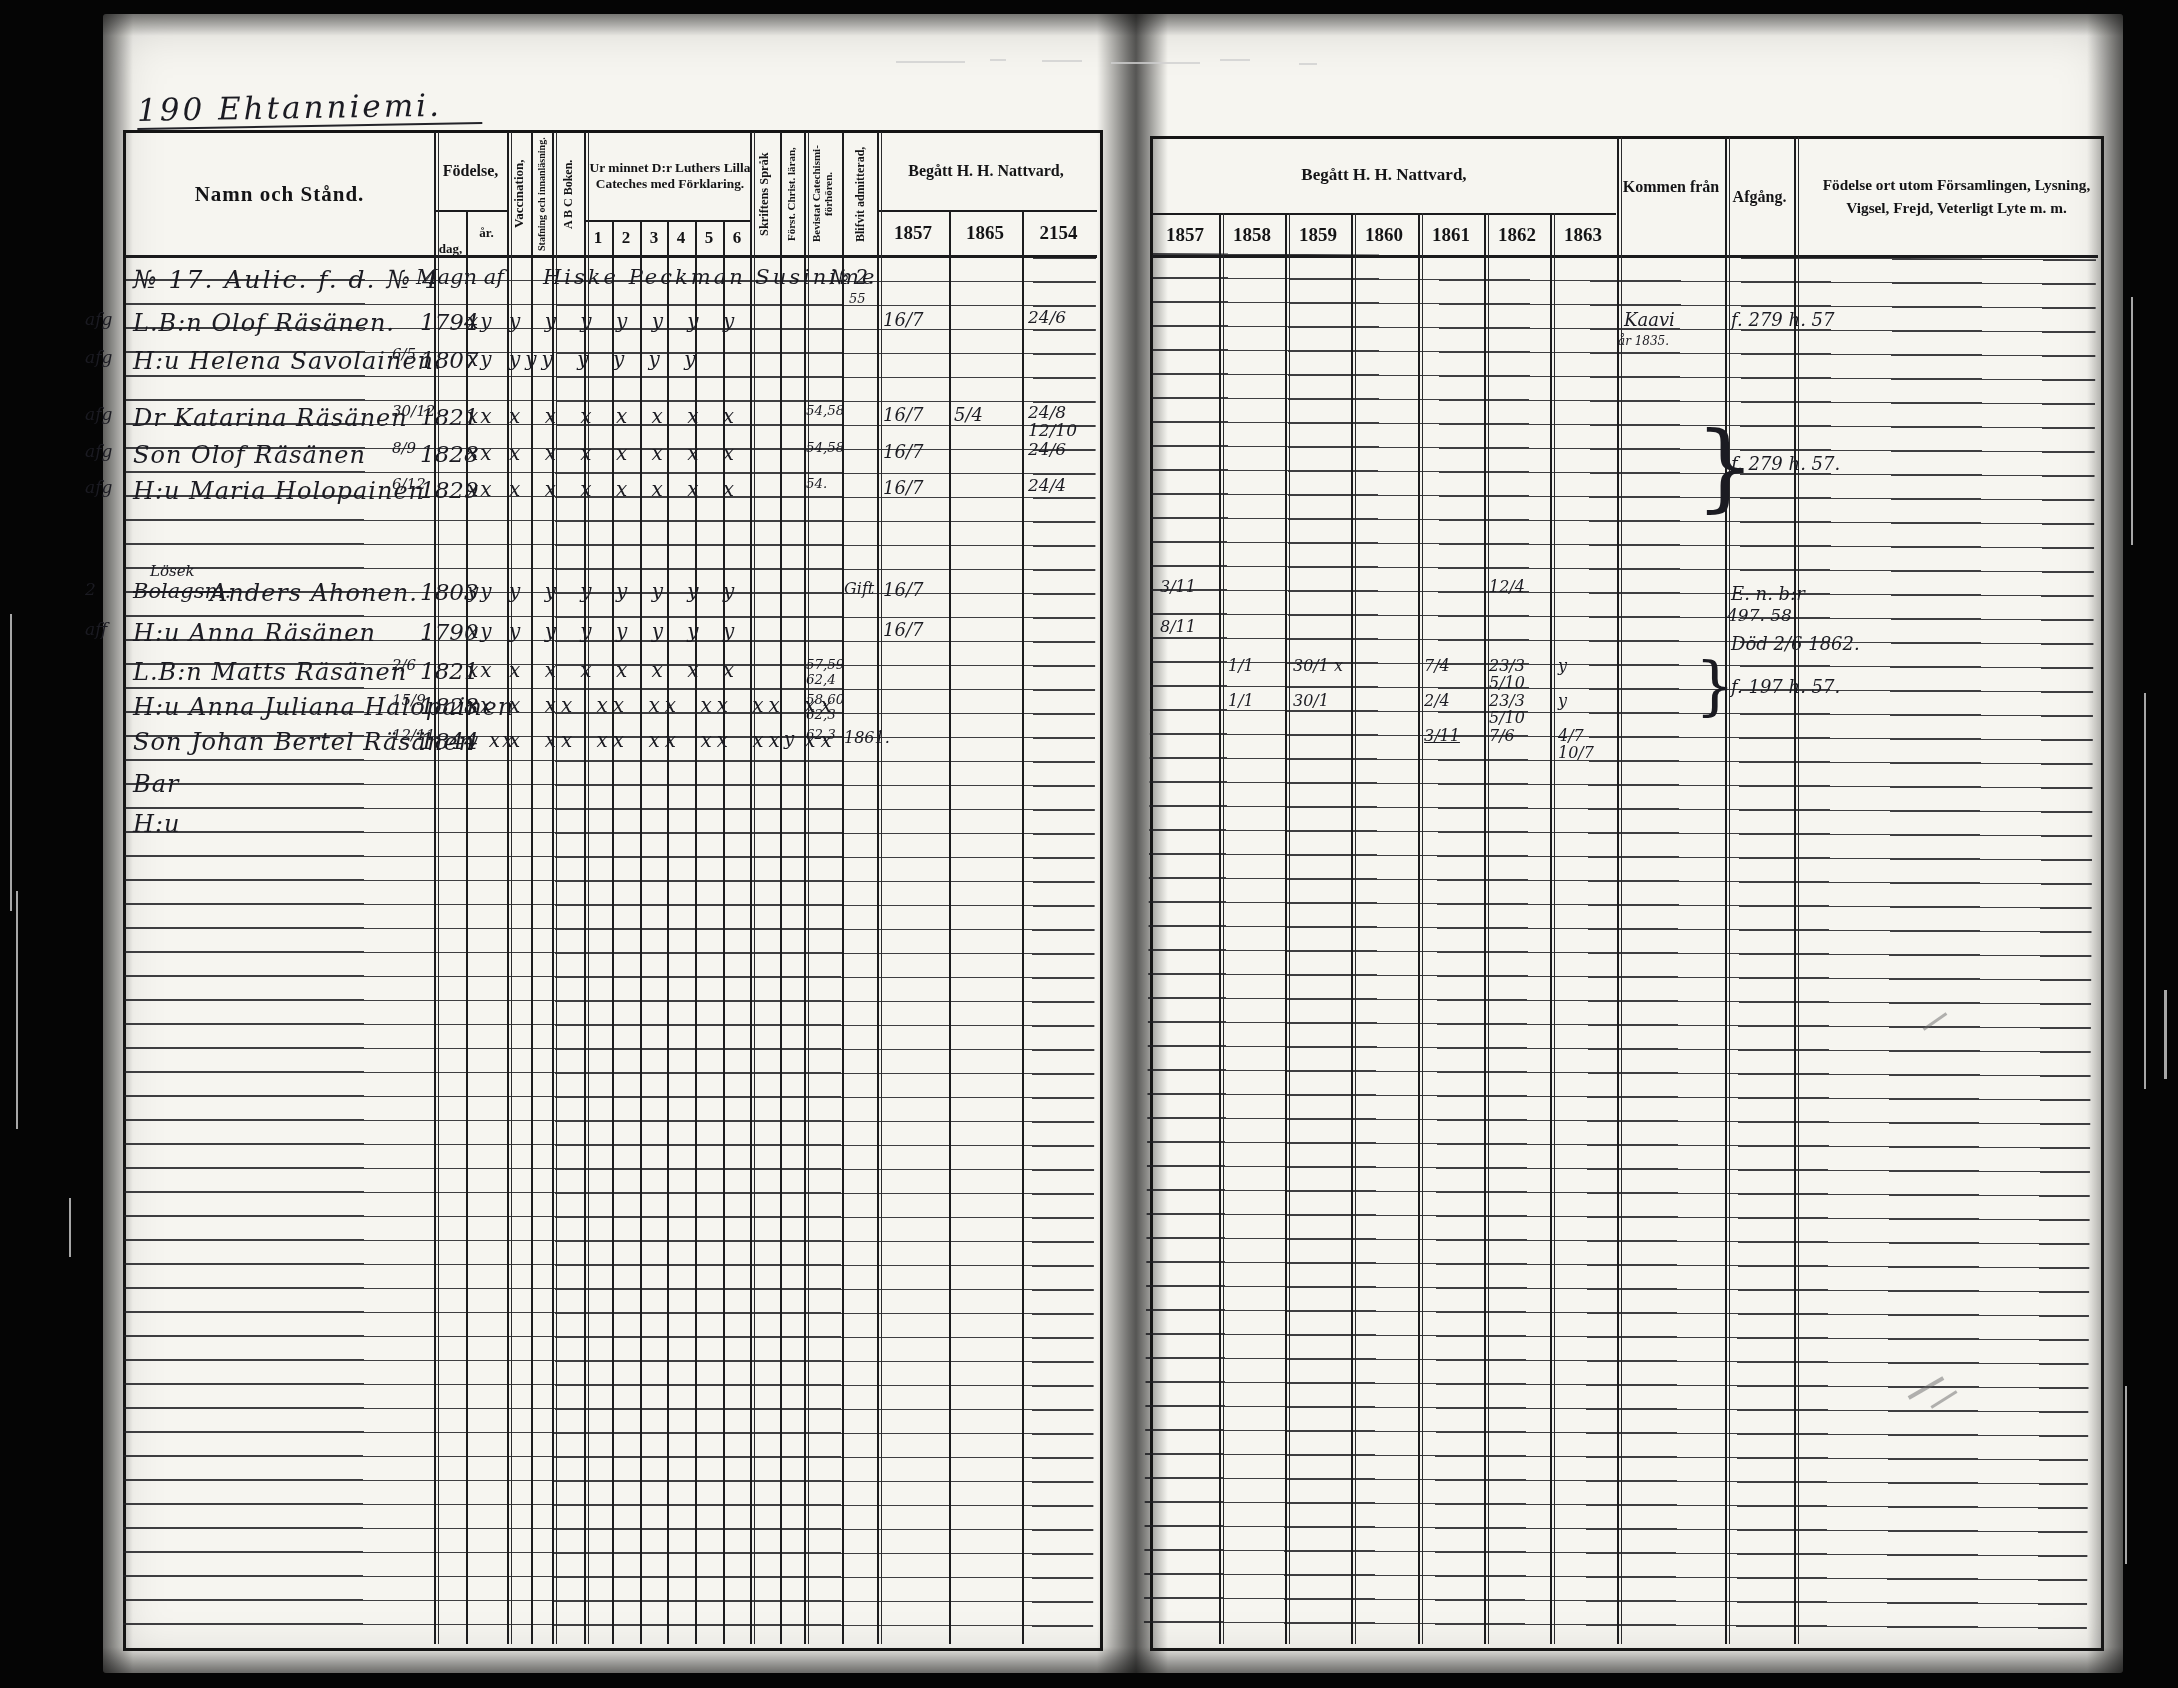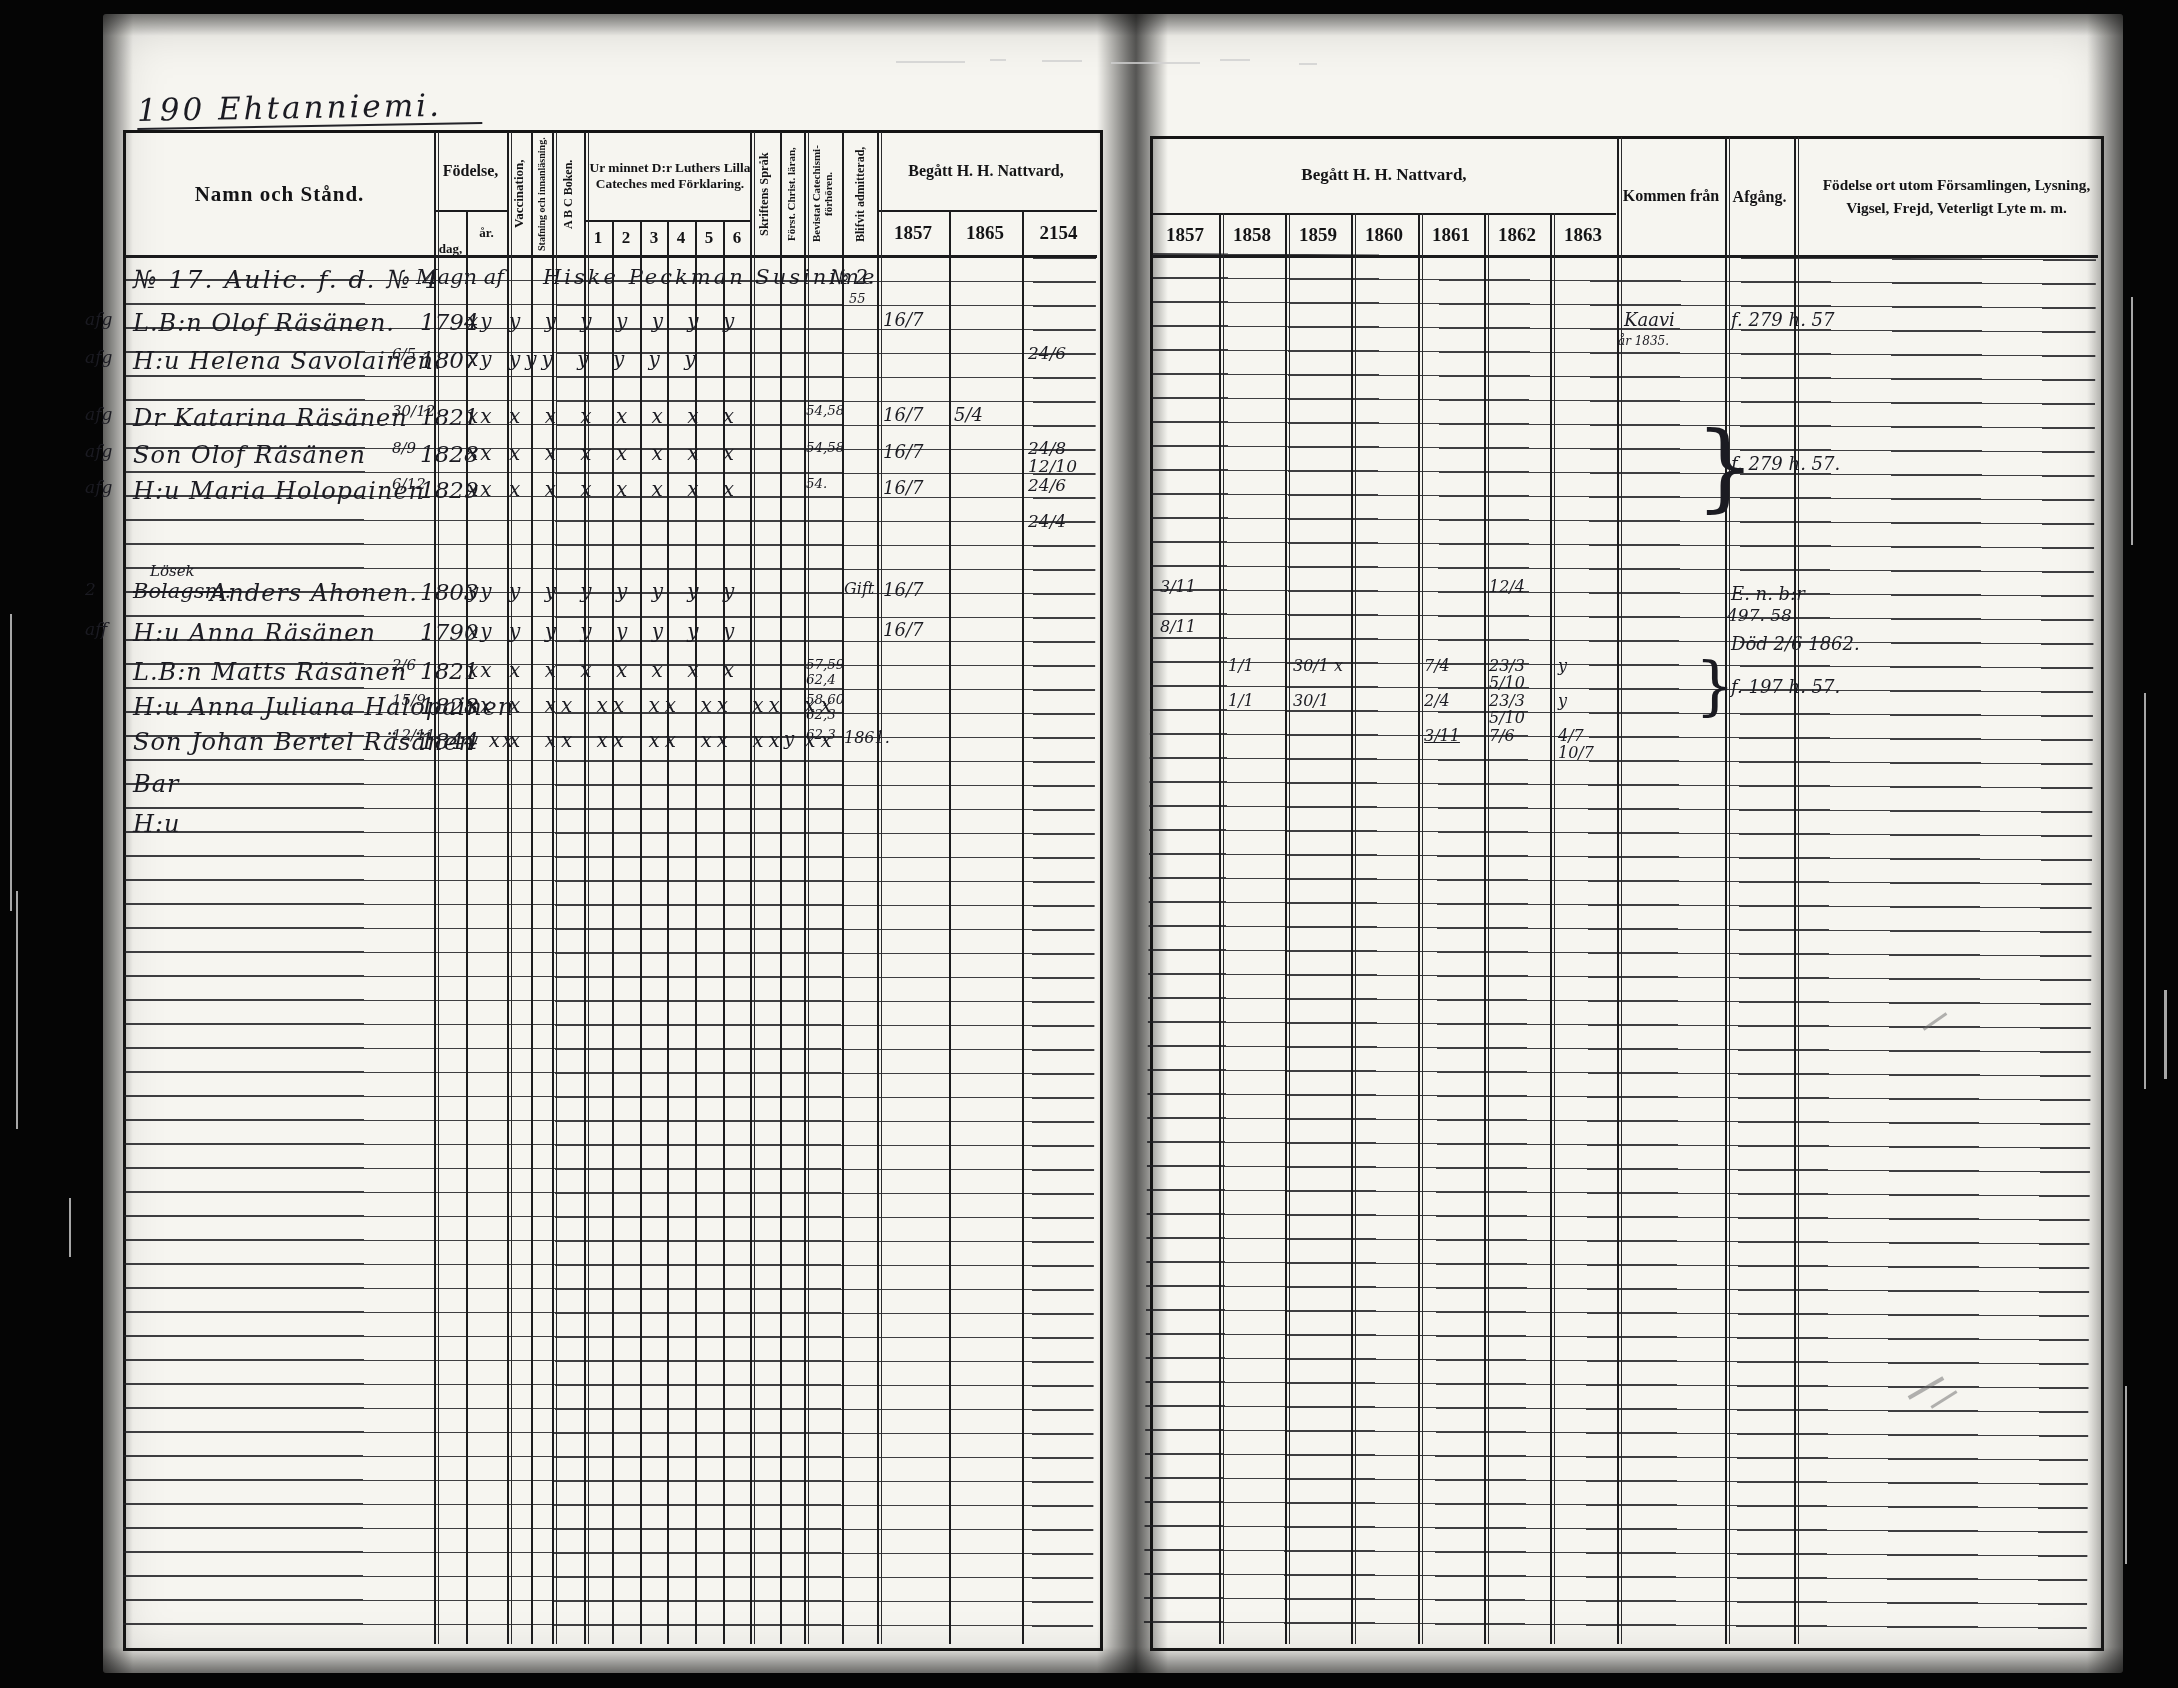--- a/index.html
+++ b/index.html
@@ -56,21 +56,21 @@
   .c-day{left:392px;width:30px;font-size:15px;line-height:1;}
   .c-year{left:420px;font-size:23px;}
   .c-vacc{left:467px;font-size:20px;letter-spacing:2px;}
   .c-cats{left:509px;width:249px;font-size:20px;letter-spacing:5px;word-spacing:8px;white-space:nowrap;}
   .c-skrift{left:784px;font-size:18px;}
   .c-bev{left:806px;width:42px;font-size:13.4px;line-height:1;}
   .c-bev2{left:806px;top:15px !important;width:42px;font-size:13.4px;line-height:1;}
   .c-adm{left:844px;font-size:16px;white-space:nowrap;}
   .c-n54{left:883px;font-size:18px;white-space:nowrap;}
   .c-n55{left:954px;font-size:18px;white-space:nowrap;}
-  .c-n56{left:1028px;width:71px;font-size:17px;line-height:1.05;margin-top:36px;}
+  .c-n56{left:1028px;width:71px;font-size:17px;line-height:1.05;}
   .c-y57{left:1160px;}.c-y58{left:1228px;}.c-y59{left:1293px;}
   .c-y61{left:1424px;}.c-y62{left:1489px;}.c-y63{left:1558px;}
   .ymark{font-size:16px;width:63px;line-height:1.05;white-space:normal;}
   .c-kommen{left:1624px;font-size:18px;white-space:nowrap;}
   .c-kommen2{left:1618px;top:25px !important;font-size:12px;white-space:nowrap;}
   .c-afgang{left:1731px;font-size:18px;white-space:nowrap;}
   .c-afgang2{left:1727px;top:26px !important;font-size:17px;white-space:nowrap;}
   .c-brace{left:1695px;top:-30px !important;font-size:95px;font-style:normal;color:#1b1b22;}
   .c-brace.sm{top:-8px !important;font-size:63px;}
   .g-title{left:133px;font-size:25px;letter-spacing:2px;white-space:nowrap;}
@@ -174,21 +174,21 @@
   <div class="vl thin" style="left:1798px;top:137px;height:1507px;"></div>
 
   <div class="cell b" style="left:1152px;top:137px;width:464px;height:76px;font-size:17px;">Begått H. H. Nattvard,</div>
   <div class="cell b" style="left:1152px;top:213px;width:66px;height:43px;font-size:19px;">1857</div>
   <div class="cell b" style="left:1219px;top:213px;width:66px;height:43px;font-size:19px;">1858</div>
   <div class="cell b" style="left:1285px;top:213px;width:66px;height:43px;font-size:19px;">1859</div>
   <div class="cell b" style="left:1351px;top:213px;width:66px;height:43px;font-size:19px;">1860</div>
   <div class="cell b" style="left:1418px;top:213px;width:66px;height:43px;font-size:19px;">1861</div>
   <div class="cell b" style="left:1484px;top:213px;width:66px;height:43px;font-size:19px;">1862</div>
   <div class="cell b" style="left:1550px;top:213px;width:66px;height:43px;font-size:19px;">1863</div>
-  <div class="cell b" style="left:1617px;top:137px;width:108px;height:119px;font-size:16px;line-height:1.8;font-family:Liberation Serif, serif;">Kommen från</div>
+  <div class="cell b" style="left:1617px;top:128px;width:108px;height:119px;font-size:16px;line-height:1.8;font-family:Liberation Serif, serif;">Kommen från</div>
   <div class="cell b" style="left:1725px;top:137px;width:69px;height:119px;font-size:16px;">Afgång.</div>
   <div class="cell b" style="left:1794px;top:137px;width:305px;height:119px;font-size:15.3px;line-height:1.5;padding:0 10px;">Födelse ort utom Församlingen, Lysning, Vigsel, Frejd, Veterligt Lyte m. m.</div>
 
   <div class="row" style="top:265px;">
     <span class="hw g-title">№ 17. Aulic. f. d. № 4</span>
     <span class="hw g-tail1">Magn af</span>
     <span class="hw g-tail2">Hiske Peckman Susinime</span>
     <span class="hw g-tail3">№ 2.</span>
     <span class="hw g-tail4">55</span>
   </div>

